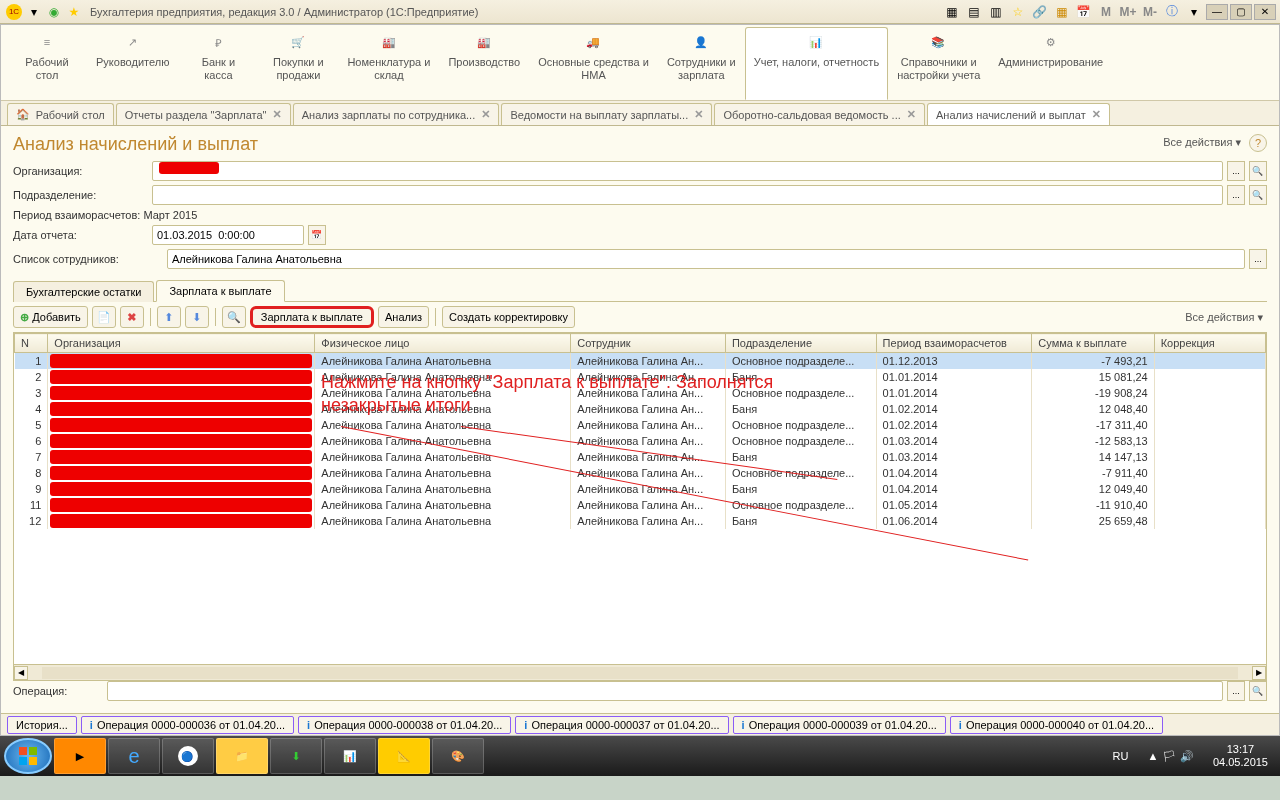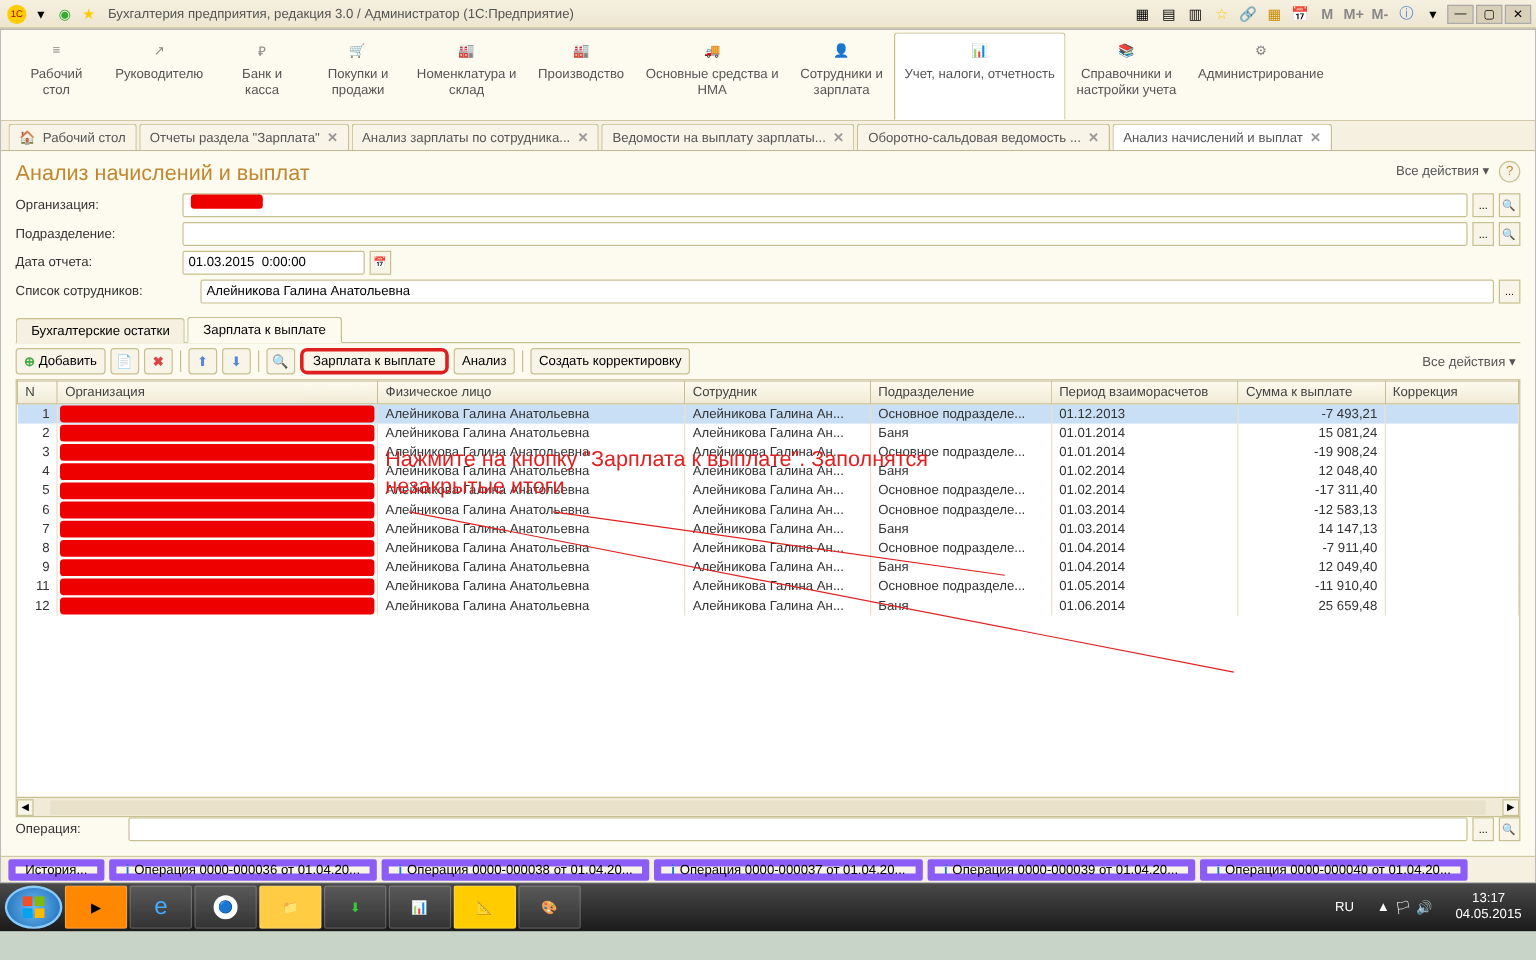--- a/index.html
+++ b/index.html
@@ -60,21 +60,21 @@
 td { border-right: 1px solid #e8e0c8; padding: 2px 6px; color: #333; white-space: nowrap; }
 tr.selected td { background: #c8dff5; }
 td.num { text-align: right; }
 .red-cell { position: relative; }
 .red-cell::after { content: ''; position: absolute; left: 2px; top: 1px; right: 2px; bottom: 1px; background: #e00; border-radius: 3px; }
 .hscroll { height: 16px; background: #f0ead6; border-top: 1px solid #c8c090; display: flex; align-items: center; }
 .hscroll-track { flex: 1; height: 12px; background: #e8e0c8; margin: 0 14px; position: relative; }
 .hscroll-btn { width: 14px; height: 14px; background: #f8f4e8; border: 1px solid #c8c090; display: flex; align-items: center; justify-content: center; font-size: 8px; }
 
 .bottom-bar { height: 22px; background: #f5f0e0; border-top: 1px solid #c8c090; display: flex; align-items: center; padding: 0 6px; gap: 4px; }
-.bottom-btn { height: 18px; padding: 0 8px; background: #f8f4e8; border: 6px solid #8b5cf6; border-radius: 2px; font-size: 11px; display: flex; align-items: center; gap: 4px; cursor: pointer; }
+.bottom-btn { height: 18px; padding: 0 8px; background: #f8f4e8; border: 1px solid #8b5cf6; border-radius: 2px; font-size: 11px; display: flex; align-items: center; gap: 4px; cursor: pointer; }
 .bottom-btn .i { color: #1976d2; font-weight: bold; }
 
 .taskbar { height: 40px; background: linear-gradient(#4a4a4a,#1a1a1a); display: flex; align-items: center; padding: 0 4px; gap: 2px; }
 .start-btn { width: 48px; height: 36px; background: radial-gradient(circle,#6bb8f0,#1a6bb8); border-radius: 50%; border: 2px solid #88ccff; display: flex; align-items: center; justify-content: center; }
 .task-item { width: 52px; height: 36px; background: rgba(255,255,255,0.1); border: 1px solid rgba(255,255,255,0.2); border-radius: 2px; display: flex; align-items: center; justify-content: center; }
 .tray { margin-left: auto; display: flex; align-items: center; gap: 19px; color: #fff; font-size: 11px; padding-right: 8px; }
 .tray-icons { display: flex; gap: 4px; }
 .tray-time { text-align: center; line-height: 1.2; }
 
 .icon-add { color: #4a4; font-weight: bold; }
@@ -210,20 +210,21 @@
     <div class="form-input"><span class="redacted"></span></div>
     <span class="form-btn">...</span>
     <span class="form-btn">🔍</span>
   </div>
   <div class="form-row">
     <span class="form-label">Подразделение:</span>
     <input class="form-input" style="">
     <span class="form-btn">...</span>
     <span class="form-btn">🔍</span>
   </div>
+  <div class="static-text">Период взаиморасчетов: Март 2015</div>
   <div class="form-row">
     <span class="form-label">Дата отчета:</span>
     <input class="form-input" style="flex: 0 0 130px;" value="01.03.2015  0:00:00">
     <span class="form-btn">📅</span>
   </div>
   <div class="form-row">
     <span class="form-label" style="width:150px">Список сотрудников:</span>
     <input class="form-input" value="Алейникова Галина Анатольевна" style="">
     <span class="form-btn">...</span>
   </div>

